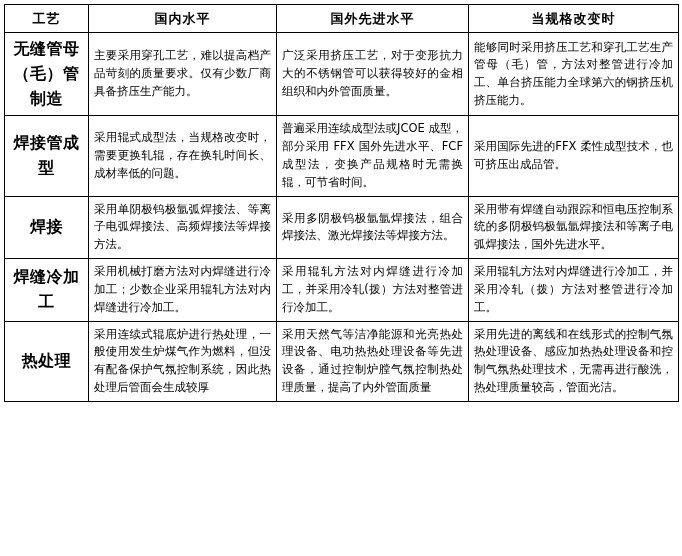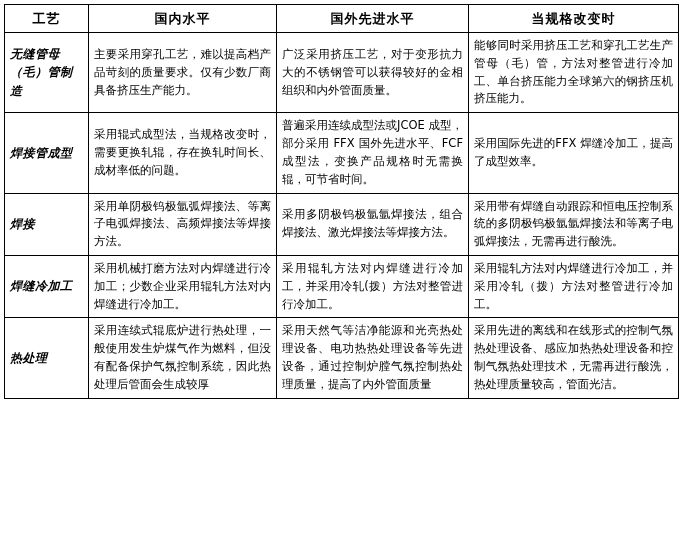--- a/index.html
+++ b/index.html
@@ -40,25 +40,25 @@
   }
   table.tech-table thead th {
     text-align: center;
     font-weight: bold;
     font-size: 13px;
     letter-spacing: 1px;
     height: 28px;
     padding: 3px 4px;
   }
   td.rowhead {
+    text-align: center;
     font-weight: bold;
-    font-size: 12px;
+    font-size: 16px;
     line-height: 1.55;
     letter-spacing: 0.5px;
-    font-style: italic;
   }
   td.cell {
     text-align: justify;
     text-justify: inter-ideograph;
     font-size: 11.5px;
     line-height: 1.55;
   }
 </style>
 </head>
 <body>
@@ -83,27 +83,27 @@
       <tr>
         <td class="rowhead">无缝管母（毛）管制造</td>
         <td class="cell">主要采用穿孔工艺，难以提高档产品苛刻的质量要求。仅有少数厂商具备挤压生产能力。</td>
         <td class="cell">广泛采用挤压工艺，对于变形抗力大的不锈钢管可以获得较好的金相组织和内外管面质量。</td>
         <td class="cell">能够同时采用挤压工艺和穿孔工艺生产管母（毛）管，方法对整管进行冷加工、单台挤压能力全球第六的钢挤压机挤压能力。</td>
       </tr>
       <tr>
         <td class="rowhead">焊接管成型</td>
         <td class="cell">采用辊式成型法，当规格改变时，需要更换轧辊，存在换轧时间长、成材率低的问题。</td>
         <td class="cell">普遍采用连续成型法或JCOE 成型，部分采用 FFX 国外先进水平、FCF 成型法，变换产品规格时无需换辊，可节省时间。</td>
-        <td class="cell">采用国际先进的FFX 焊缝冷加工，提高了成型效率。</td>
+        <td class="cell">采用国际先进的FFX 柔性成型技术，也可挤压出成品管。</td>
       </tr>
       <tr>
         <td class="rowhead">焊接</td>
         <td class="cell">采用单阴极钨极氩弧焊接法、等离子电弧焊接法、高频焊接法等焊接方法。</td>
         <td class="cell">采用多阴极钨极氩氩焊接法，组合焊接法、激光焊接法等焊接方法。</td>
-        <td class="cell">采用带有焊缝自动跟踪和恒电压控制系统的多阴极钨极氩氩焊接法和等离子电弧焊接法，无需再进行酸洗。</td>
+        <td class="cell">采用带有焊缝自动跟踪和恒电压控制系统的多阴极钨极氩氩焊接法和等离子电弧焊接法，国外先进水平。</td>
       </tr>
       <tr>
         <td class="rowhead">焊缝冷加工</td>
         <td class="cell">采用机械打磨方法对内焊缝进行冷加工；少数企业采用辊轧方法对内焊缝进行冷加工。</td>
         <td class="cell">采用辊轧方法对内焊缝进行冷加工，并采用冷轧(拨）方法对整管进行冷加工。</td>
         <td class="cell">采用辊轧方法对内焊缝进行冷加工，并采用冷轧（拨）方法对整管进行冷加工。</td>
       </tr>
       <tr>
         <td class="rowhead">热处理</td>
         <td class="cell">采用连续式辊底炉进行热处理，一般使用发生炉煤气作为燃料，但没有配备保护气氛控制系统，因此热处理后管面会生成较厚</td>

